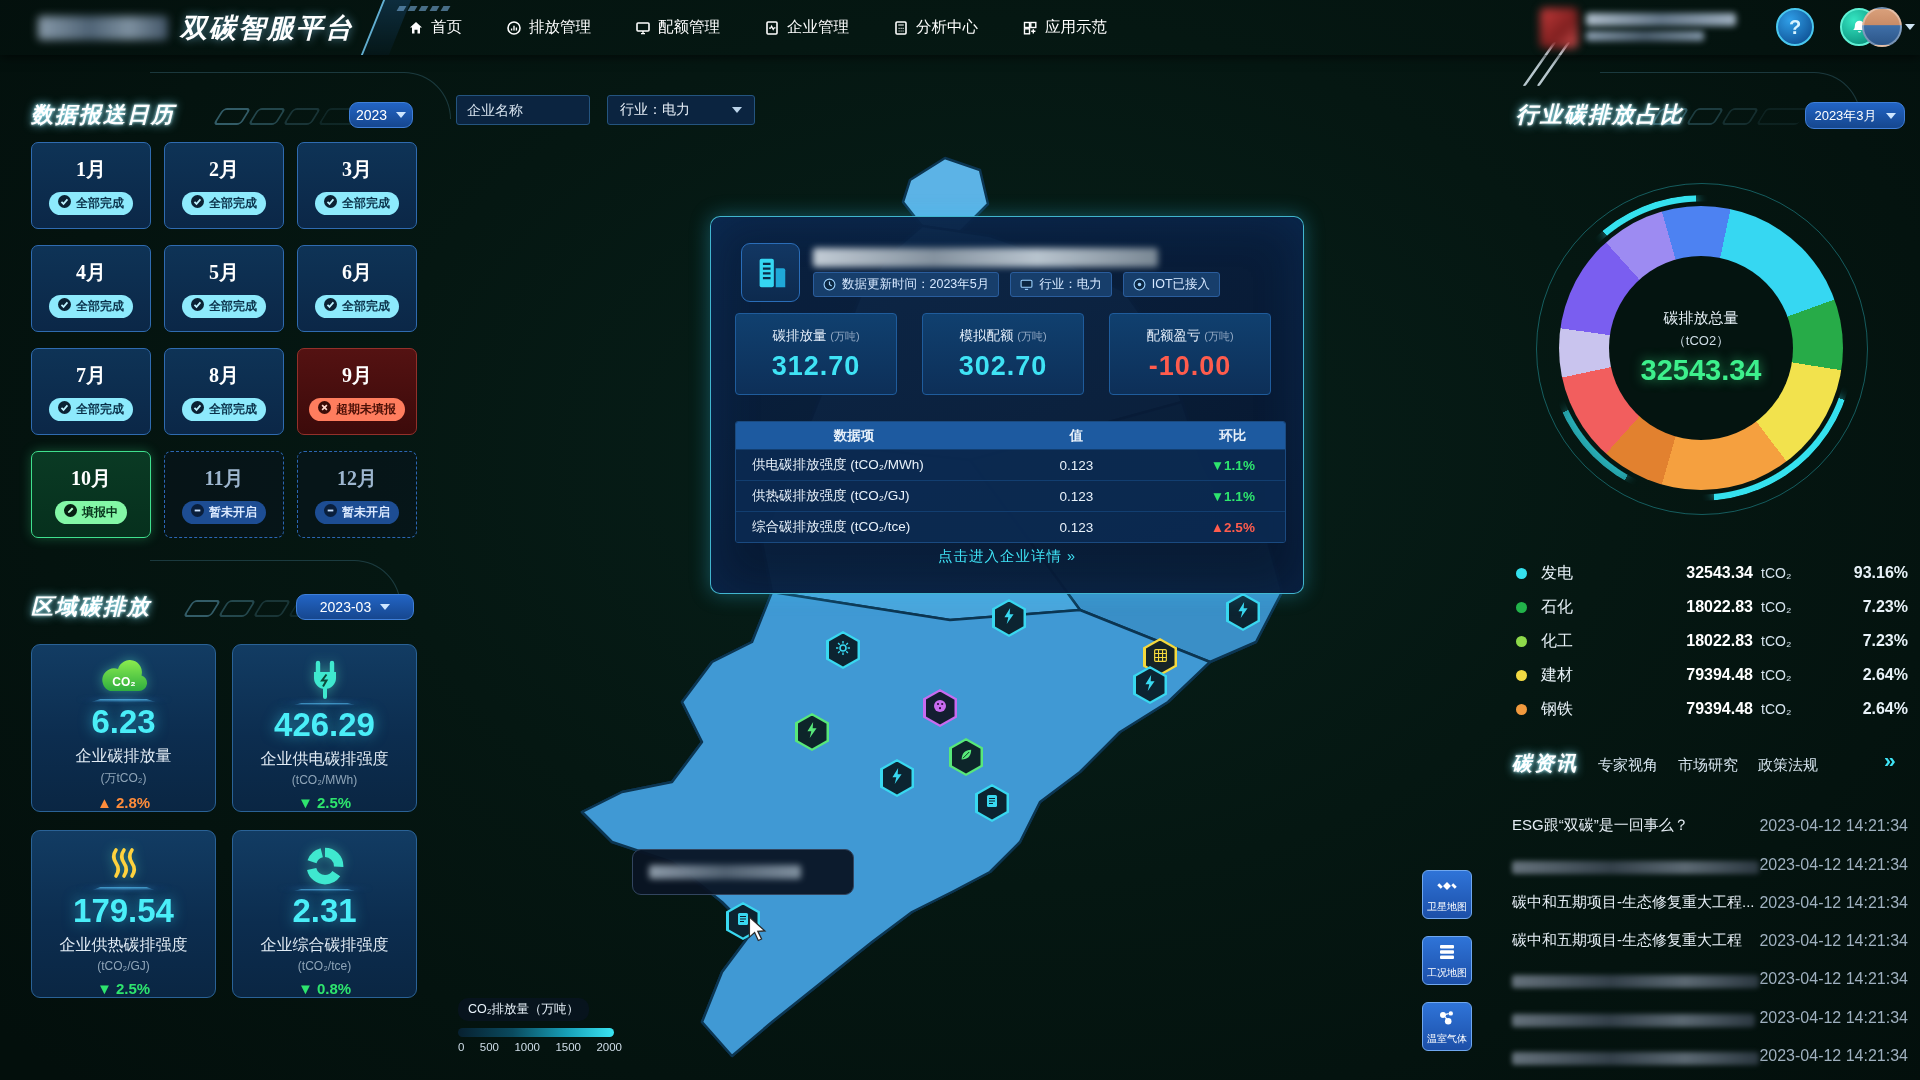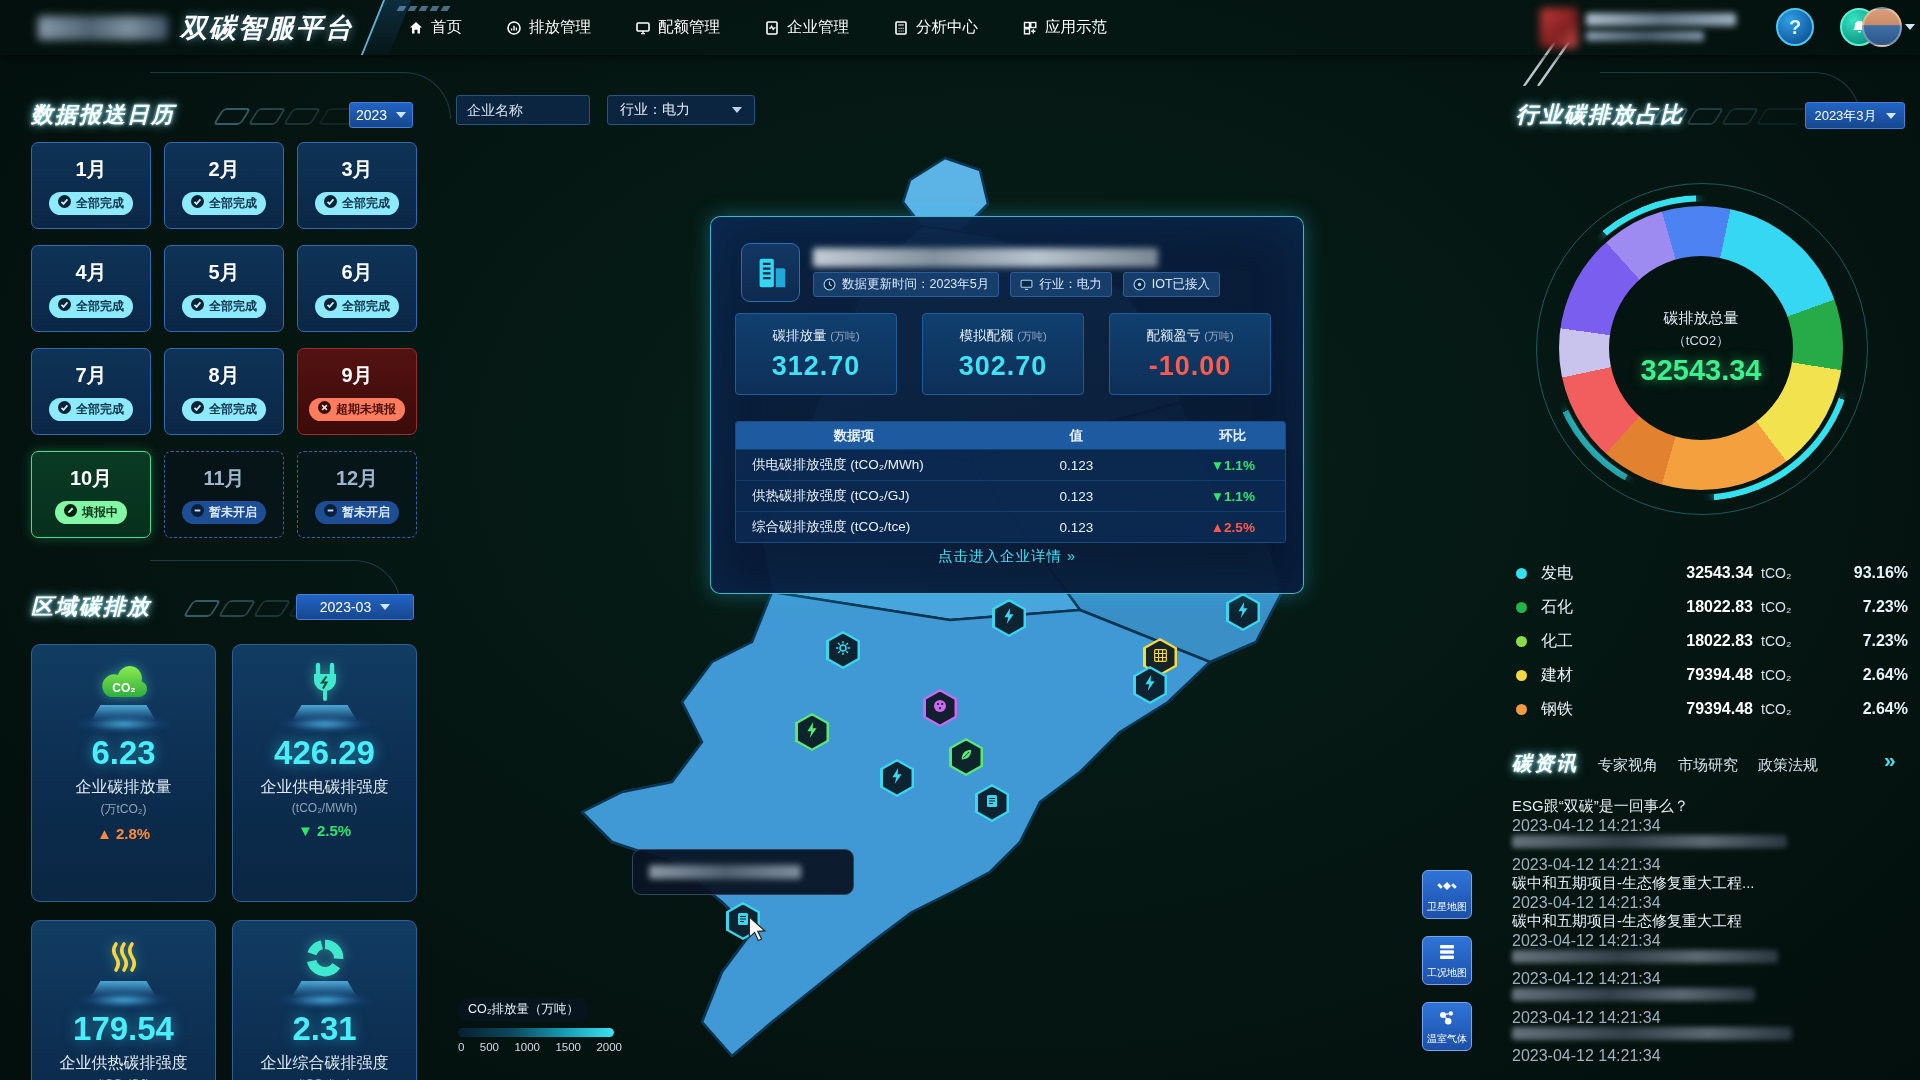--- a/index.html
+++ b/index.html
@@ -36,40 +36,40 @@
   .dbl-slash{position:absolute;z-index:30;width:3px;height:44px;background:#d7e6ee;transform:skewX(-35deg);opacity:.85;border-radius:2px;}
   
   .panel-title{position:absolute;font-size:22px;font-weight:bold;font-style:italic;color:#fff;letter-spacing:2px;
     text-shadow:0 0 10px rgba(130,235,255,.95),0 0 3px #d9fbff;white-space:nowrap;z-index:5;}
   .title-orn{position:absolute;display:flex;gap:7px;z-index:4;}
   .title-orn i{width:24px;height:13px;border:2px solid rgba(120,200,235,.4);border-radius:4px;transform:skewX(-32deg);}
   .title-orn i:nth-child(2){opacity:.7}.title-orn i:nth-child(3){opacity:.45}
   .title-orn i:nth-child(4){opacity:.25;width:40px;border-right:none;}
   .head-arc{position:absolute;width:300px;height:46px;border:1px solid rgba(110,190,225,.22);border-bottom:none;border-left:none;border-radius:0 60px 0 0;z-index:1;}
   .dd{position:absolute;display:flex;align-items:center;justify-content:center;gap:9px;background:linear-gradient(180deg,#2264c4,#16478f);
-    color:#fff;font-size:14px;border-radius:3px;cursor:pointer;border:1px solid #3f7fd8;box-sizing:border-box;z-index:6;}
+    color:#fff;font-size:14px;border-radius:9px;cursor:pointer;border:1px solid #3f7fd8;box-sizing:border-box;z-index:6;}
   .dd .car{width:0;height:0;border-left:5px solid transparent;border-right:5px solid transparent;border-top:6px solid #cfe6ff;}
   
   .months{position:absolute;left:31px;top:142px;width:392px;display:grid;grid-template-columns:120px 120px 120px;grid-auto-rows:87px;column-gap:13px;row-gap:16px;z-index:5;}
   .mcard{border-radius:7px;display:flex;flex-direction:column;align-items:center;justify-content:center;gap:9px;cursor:pointer;box-sizing:border-box;}
-  .mlabel{font-size:20px;font-weight:bold;color:#fff;}
+  .mlabel{font-size:20px;font-weight:bold;color:#fff;font-family:Liberation Serif, serif;}
   .mbadge{display:inline-flex;gap:5px;font-size:12px;font-weight:bold;border-radius:12px;padding:3px 9px;}
   .mbadge svg{display:block;}
   .m-done{background:linear-gradient(180deg,#0e3356,#0b2747);border:1px solid #2f6bb0;}
   .m-done .mbadge{background:#8deafc;color:#093049;}
   .m-overdue{background:linear-gradient(180deg,#541212,#3c0a0a);border:1px solid #93302a;}
   .m-overdue .mbadge{background:#ff7d5e;color:#4a0f06;}
   .m-filling{background:linear-gradient(180deg,#0a3a24,#06301d);border:1px solid #3fe08e;box-shadow:0 0 12px rgba(60,230,140,.3);}
   .m-filling .mbadge{background:#83f7a6;color:#06331a;}
   .m-pending{background:rgba(8,20,34,.45);border:1px dashed #2b66b3;}
   .m-pending .mlabel{color:#9db6cf;}
   .m-pending .mbadge{background:#1d4d93;color:#dceaff;}
   
   .rcards{position:absolute;left:31px;top:644px;width:392px;display:grid;grid-template-columns:185px 185px;column-gap:16px;row-gap:18px;z-index:5;}
-  .rcard{height:258px;border-radius:9px;background:linear-gradient(180deg,#123c63 0%,#0c2d4f 55%,#0a2643 100%);
+  .rcard{height:168px;border-radius:9px;background:linear-gradient(180deg,#123c63 0%,#0c2d4f 55%,#0a2643 100%);
     border:1px solid #2a6296;display:flex;flex-direction:column;align-items:center;padding-top:14px;box-sizing:border-box;}
   .rcard .icn{height:44px;display:flex;align-items:flex-end;justify-content:center;filter:drop-shadow(0 0 6px rgba(90,240,200,.45));}
   .ped-top{width:64px;height:15px;margin-top:2px;background:linear-gradient(180deg,rgba(95,205,255,.75),rgba(25,80,150,.15));clip-path:polygon(14% 0,86% 0,100% 100%,0 100%);}
   .ped-glow{width:92px;height:16px;margin-top:-4px;background:radial-gradient(ellipse at center,rgba(90,205,255,.8),rgba(30,90,160,.25) 55%,transparent 75%);filter:blur(2px);}
   .rval{font-size:33px;font-weight:bold;color:#4aeef8;margin-top:2px;text-shadow:0 0 14px rgba(60,220,250,.55);}
   .rlabel{font-size:16px;color:#e2ecf5;margin-top:5px;}
   .runit{font-size:12px;color:#8fa5b8;margin-top:3px;}
   .rdelta{font-size:15px;font-weight:bold;margin-top:7px;}
   .up{color:#ff8c3a;} .down{color:#2ee56e;}
   .tbl-up{color:#ff5c4d;} .tbl-down{color:#2ee56e;}
@@ -142,21 +142,21 @@
   .ilrow .nm{width:92px;}
   .ilrow .vl{width:120px;text-align:right;font-weight:bold;color:#fff;}
   .ilrow .un{width:52px;padding-left:8px;color:#d6e4ee;box-sizing:border-box;font-size:14px;}
   .ilrow .pc{flex:1;text-align:right;font-weight:bold;}
   
   .news-title{position:absolute;left:1512px;top:750px;font-size:20px;}
   .news-tabs{position:absolute;left:1598px;top:756px;display:flex;gap:20px;z-index:5;}
   .news-tab{color:#d4e2ec;font-size:15px;cursor:pointer;white-space:nowrap;}
   .news-more{position:absolute;left:1884px;top:748px;color:#3fe3f5;font-size:21px;font-weight:bold;cursor:pointer;z-index:5;}
   .news-list{position:absolute;left:1512px;top:797px;width:396px;z-index:5;}
-  .news-row{height:38.3px;display:flex;align-items:flex-start;justify-content:space-between;cursor:pointer;flex-direction:column;}
+  .news-row{height:38.3px;display:flex;align-items:flex-end;justify-content:space-between;cursor:pointer;}
   .news-row .tt{color:#e6eef5;font-size:15px;white-space:nowrap;overflow:hidden;max-width:248px;}
   .news-row .blur-bar{height:13px;border-radius:3px;background:linear-gradient(90deg,#76828e,#3c4854 40%,#6b7884 70%,#323e49);filter:blur(2.5px);opacity:.85;}
   .news-row .tm{color:#9fb0bf;font-size:16px;white-space:nowrap;}
 </style>
 </head>
 <body>
 
 <div id="app">
 
   <div class="hdr">

